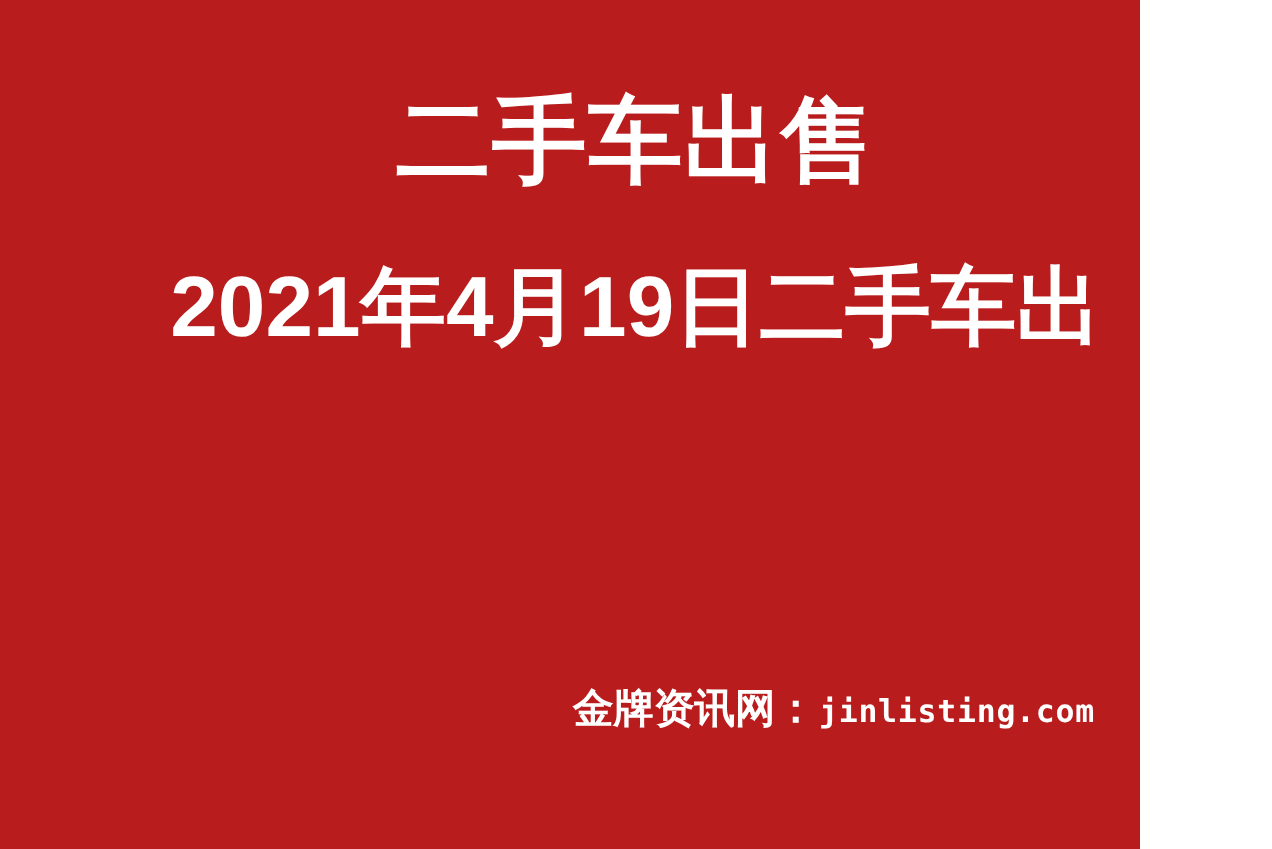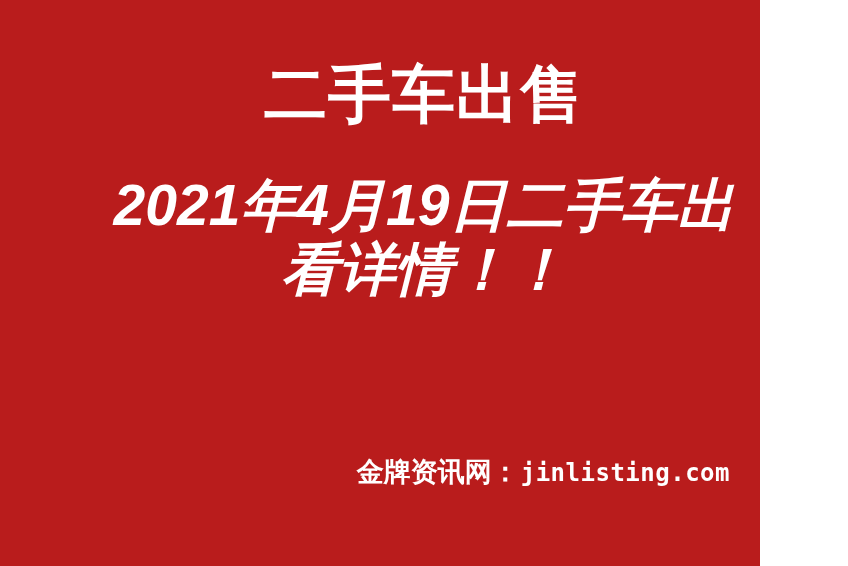--- a/index.html
+++ b/index.html
@@ -48,21 +48,20 @@
     color: #ffffff;
     font-size: 57px;
     line-height: 64px;
     font-weight: 700;
     letter-spacing: 0px;
   }
 
   #body-copy .copy-line {
     display: block;
     white-space: nowrap;
-    font-style: italic;
   }
 
   
   #footer {
     position: absolute;
     top: 456px;
     right: 30px;
     color: #ffffff;
     font-size: 27px;
     font-weight: 700;
@@ -74,35 +73,34 @@
 
   #footer .site-name {
     font-family: "Liberation Sans", "DejaVu Sans", sans-serif;
     font-weight: 700;
     letter-spacing: 0px;
   }
 
   #footer .site-url {
     font-family: "DejaVu Sans Mono", "Liberation Mono", monospace;
     font-weight: 700;
-    font-size: 24px;
+    font-size: 21px;
     letter-spacing: 0.5px;
     margin-left: 2px;
   }
 </style>
 </head>
 <body>
 
 <div id="poster">
 
   <div id="headline">二手车出售</div>
 
   <div id="body-copy">
     <span class="copy-line">2021年4月19日二手车出</span>
-    <span class="copy-line">看详情！！</span>
   </div>
 
   <div id="footer">
     <span class="site-name">金牌资讯网：</span>
     <span class="site-url">jinlisting.com</span>
   </div>
 
 </div>
 
 </body></html>

